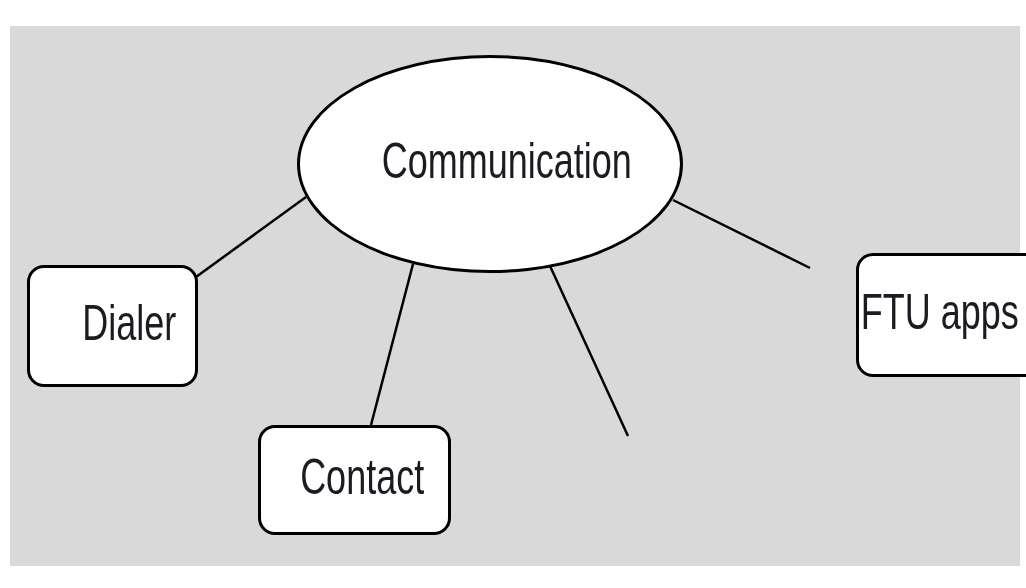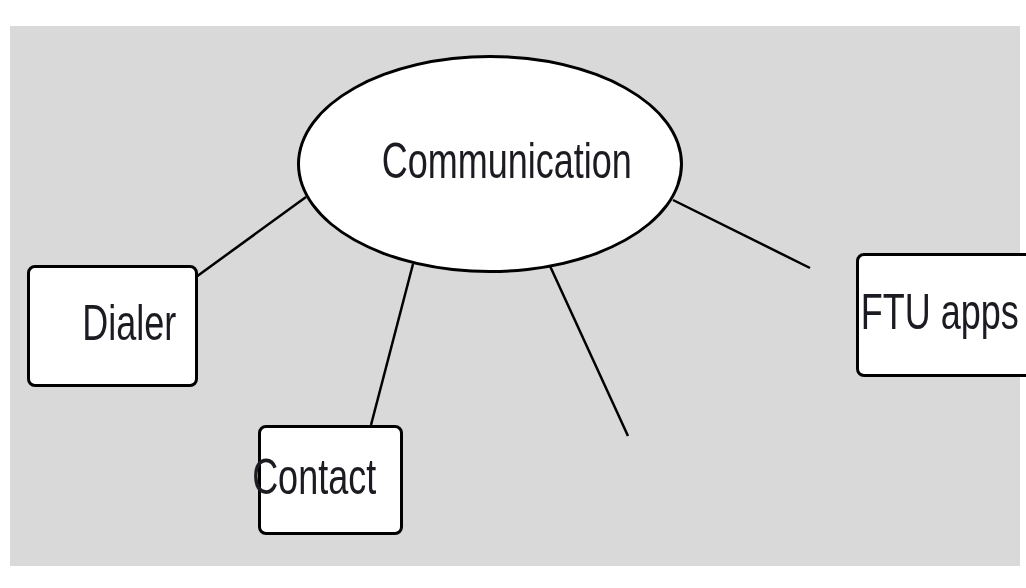--- a/index.html
+++ b/index.html
@@ -41,32 +41,32 @@
     justify-content: flex-end;
   }
   .node-ellipse {
     left: 297px;
     top: 55px;
     width: 386px;
     height: 218px;
     border-radius: 50%;
   }
   .node-rect {
-    border-radius: 8px;
+    border-radius: 17px;
   }
   .node-dialer {
     left: 27px;
     top: 265px;
     width: 171px;
     height: 122px;
   }
   .node-contact {
     left: 258px;
     top: 425px;
-    width: 145px;
+    width: 193px;
     height: 110px;
   }
   .node-sms {
     left: 605px;
     top: 435px;
     width: 188px;
     height: 107px;
   }
   .node-ftu {
     left: 856px;

